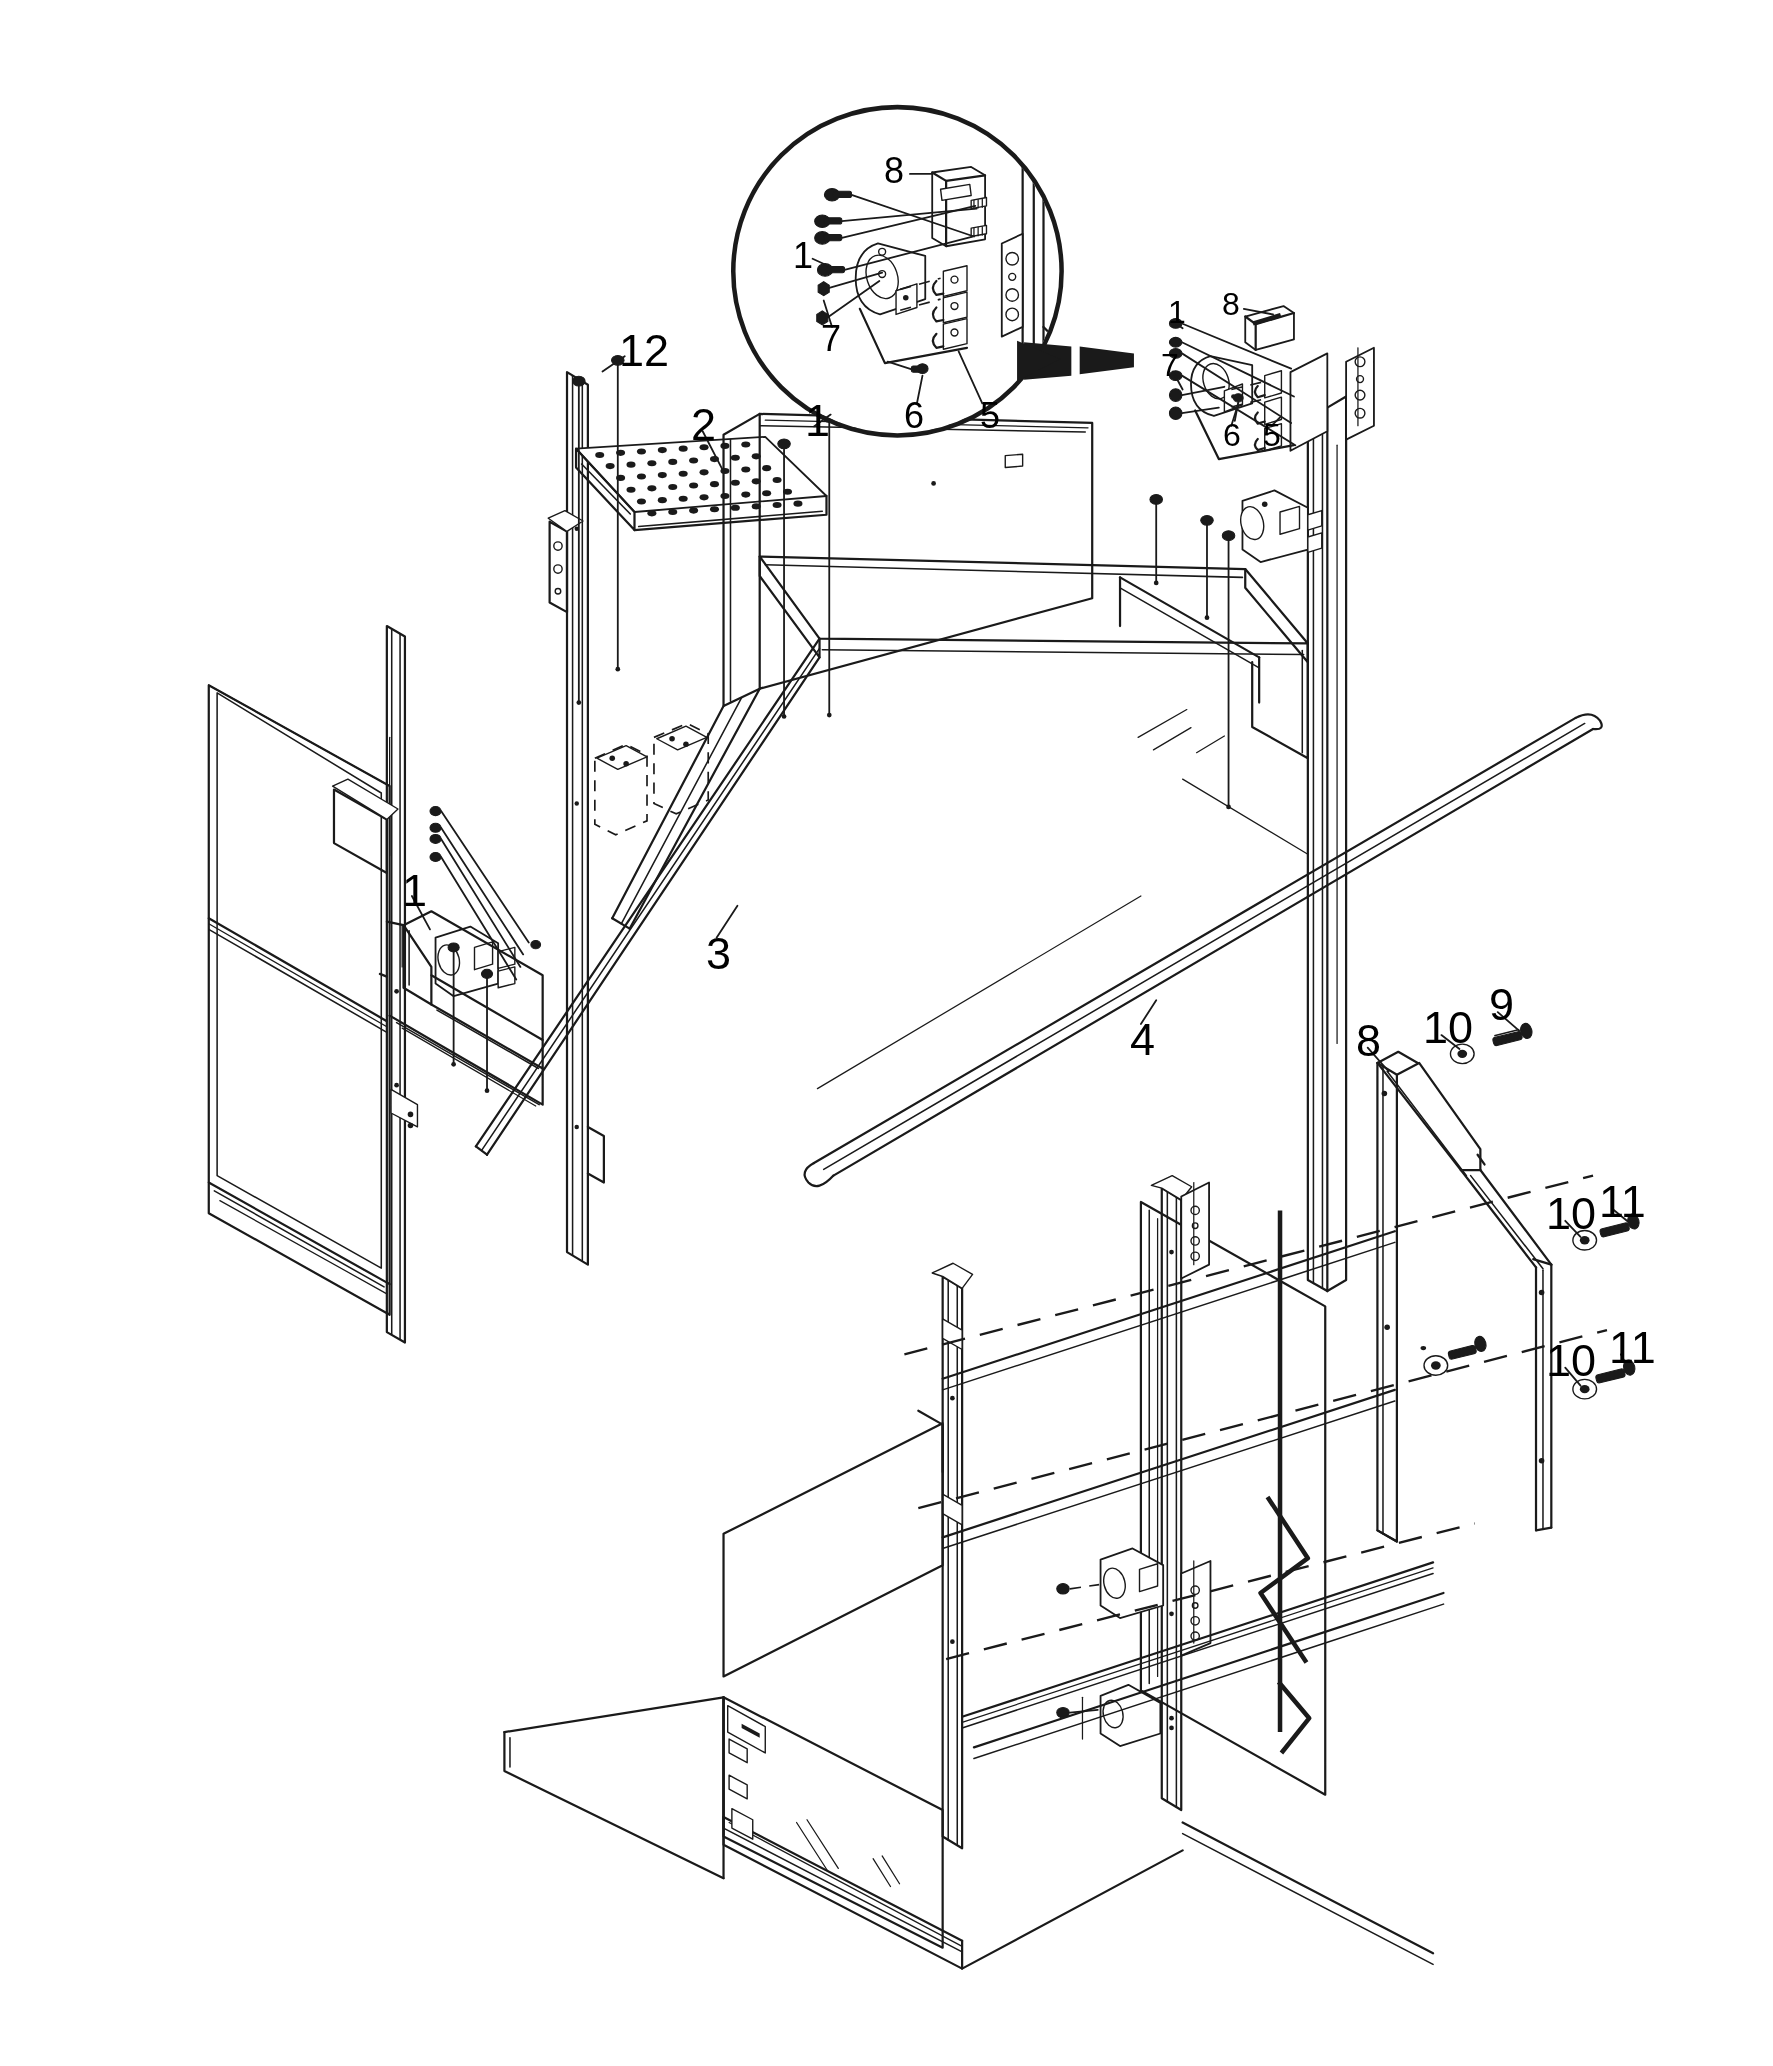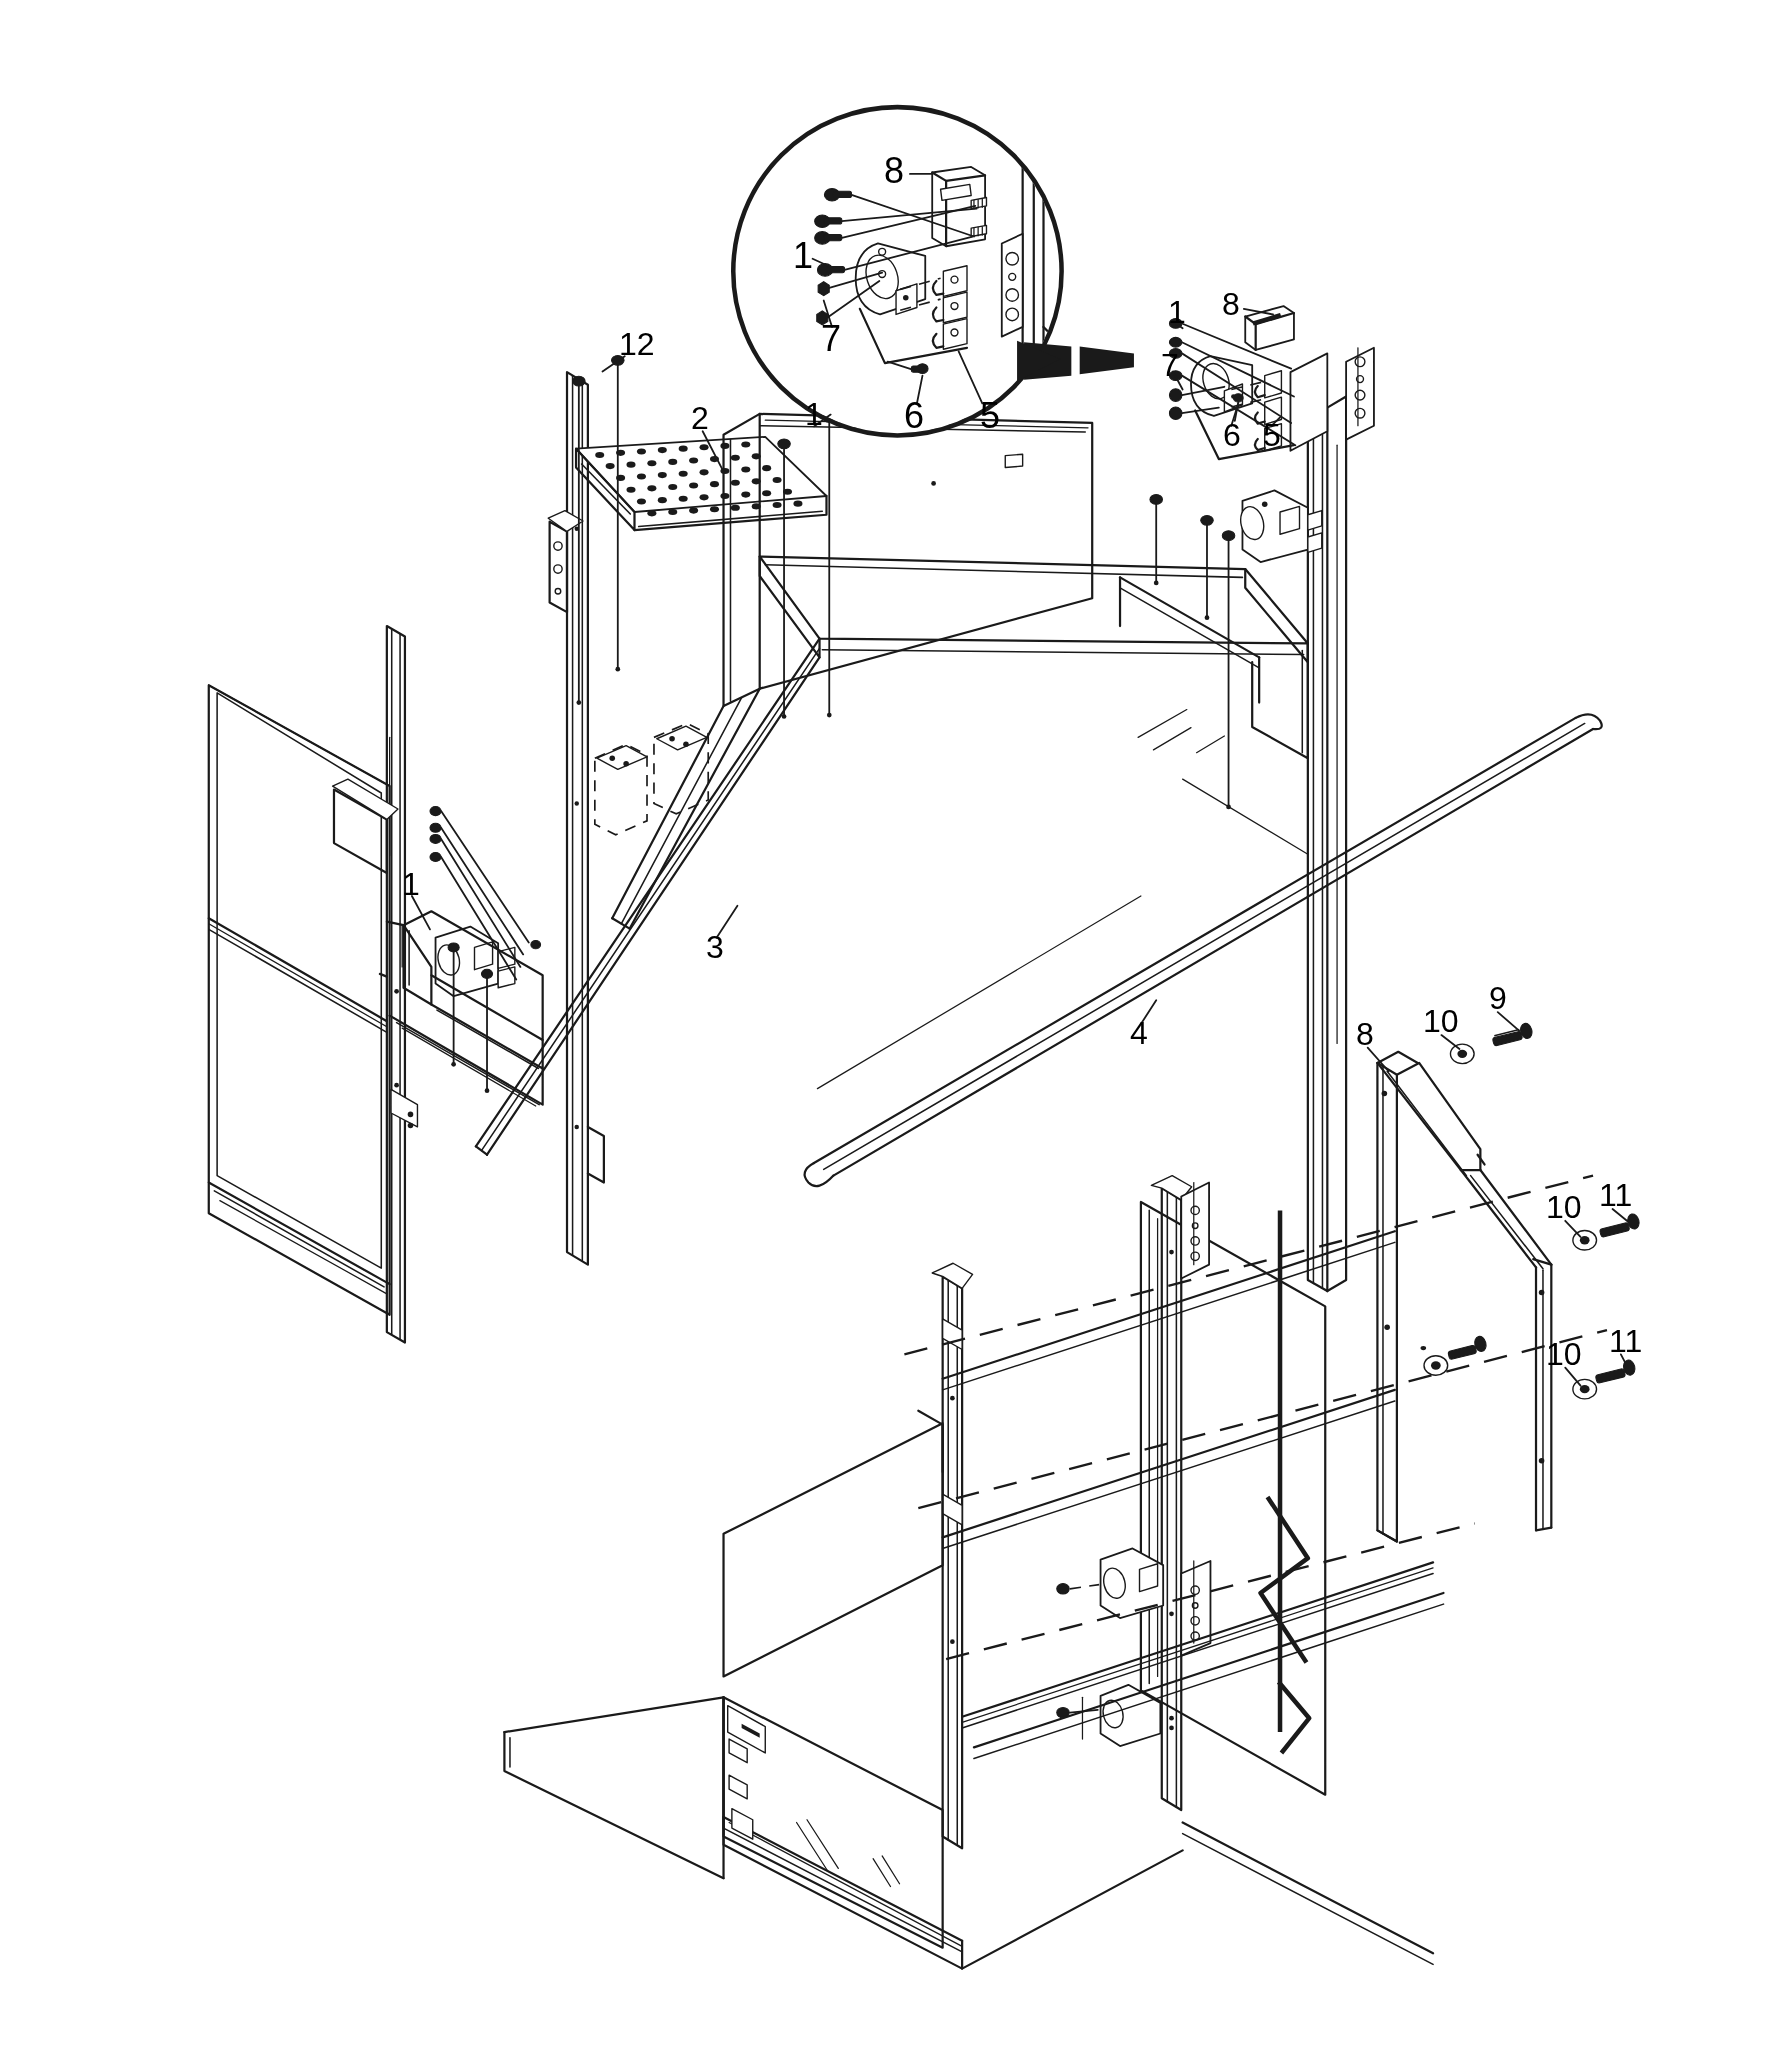--- a/index.html
+++ b/index.html
@@ -2,21 +2,21 @@
 <html style="font-size:11px"><head>
 <meta charset="utf-8">
 <title>Exploded Parts Diagram</title>
 <style>
   html,body{margin:0;padding:0;background:#ffffff;}
   body{font-family:"Liberation Sans", sans-serif;}
   #stage{position:relative;width:1774px;height:2066px;background:#fff;overflow:hidden;}
   #art{position:absolute;left:0;top:0;width:1774px;height:2066px;}
   .cl{position:absolute;font-family:"Liberation Sans", sans-serif;font-size:32px;color:#000;
       line-height:1;white-space:nowrap;user-select:none;}
-  .cl.big{font-size:32px;}
+  .cl.big{font-size:45px;}
   .cl.det{font-size:36px;}
 </style>
 </head>
 <body>
 
 <div id="stage">
 
 <svg id="art" viewBox="0 0 2550 2970" xmlns="http://www.w3.org/2000/svg">
   <defs>
     <style>

